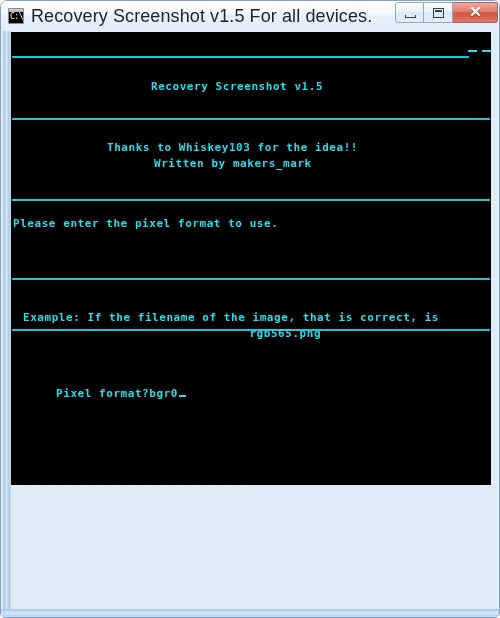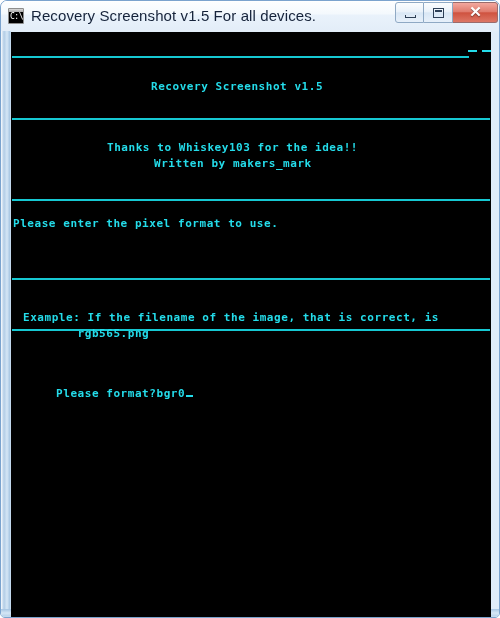--- a/index.html
+++ b/index.html
@@ -104,21 +104,21 @@
     letter-spacing: -0.5px;
     white-space: nowrap;
   }
 
   #title-text {
     position: absolute;
     left: 30px; top: 0;
     height: 32px;
     line-height: 30px;
     font-family: "Liberation Sans", sans-serif;
-    font-size: 15px;
+    font-size: 18px;
     color: #16233a;
     white-space: nowrap;
     letter-spacing: 0.1px;
   }
 
   
   #window-buttons {
     position: absolute;
     right: 3px; top: 1px;
     display: flex;
@@ -179,21 +179,21 @@
     font-weight: bold;
     font-size: 15px;
     text-shadow: 0 1px 1px rgba(0,0,0,0.45);
   }
 
   
   #console {
     position: absolute;
     left: 10px; top: 31px;
     width: 480px;
-    height: 585px;
+    height: 453px;
     background: #000000;
     overflow: hidden;
     font-family: "DejaVu Sans Mono", "Liberation Mono", monospace;
     font-size: 11px;
     line-height: 16px;
     color: #24dcea;
   }
 
   .con-row {
     position: absolute;
@@ -280,20 +280,20 @@
     <div class="sep" style="top:297px;"></div>
 
     <div class="con-row" style="top:47px; left:140px;">Recovery Screenshot v1.5</div>
 
     <div class="con-row" style="top:108px; left:96px;">Thanks to Whiskey103 for the idea!!</div>
     <div class="con-row" style="top:124px; left:143px;">Written by makers_mark</div>
 
     <div class="con-row" style="top:184px; left:2px;">Please enter the pixel format to use.</div>
 
     <div class="con-row" style="top:278px; left:12px;">Example: If the filename of the image, that is correct, is</div>
-    <div class="con-row" style="top:294px; left:2px;">         rgb565.png</div>
+    <div class="con-row" style="top:294px; left:2px;text-align:center;">         rgb565.png</div>
 
     <div class="con-row" style="top:338px; left:2px;">
-      <span>Please format?</span><span>bgr0</span><span class="cursor"></span>
+      <span>Pixel format?</span><span>bgr0</span><span class="cursor"></span>
     </div>
 
   </div>
 </div>
 
 </body></html>

